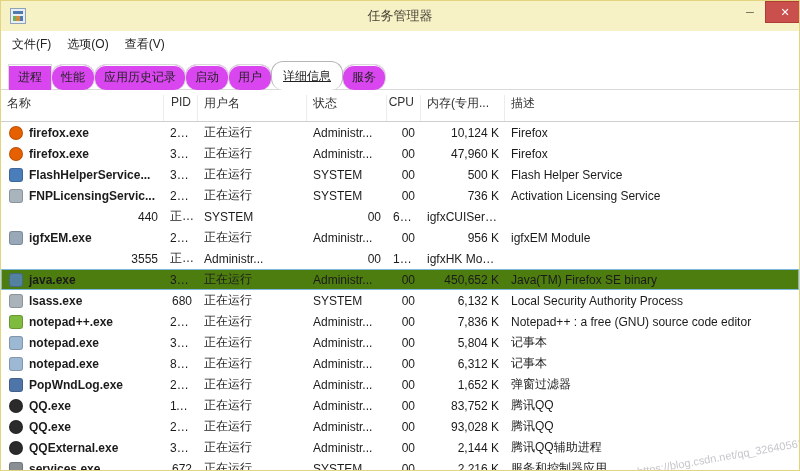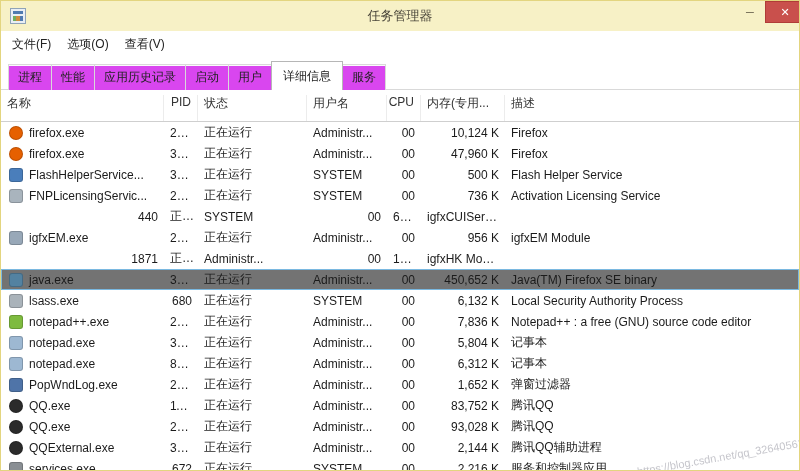--- a/index.html
+++ b/index.html
@@ -25,39 +25,39 @@
   .menubar { height:26px; display:flex; align-items:center; padding-left:3px; background:#fff;
              font-size:12px; color:#222; }
   .menu-item { padding:4px 8px; }
 
   
   .tabstrip { display:flex; align-items:flex-end; padding:7px 0 0 7px; height:33px; background:#fff;
               border-bottom:1px solid #d9d9d9; }
   .tab { border:1px solid #d9d9d9; border-bottom:none; background:#d946ef; color:#222;
          font-size:12px; padding:4px 9px 4px; margin-bottom:-1px; position:relative;
          box-shadow:inset 0 1px 0 #fbfbfb; }
-  .tab + .tab { margin-left:-1px; }
+  .tab + .tab { margin-left:-1px;border-radius:12px; }
   .tab.active { background:#fff; border-color:#b6b6b6; box-shadow:none; padding:6px 11px 5px;
-                z-index:2; }
+                z-index:2;text-decoration:underline; }
 
   
   .table-area { position:relative; height:382px; background:#fff; }
   .thead { display:grid; grid-template-columns:163px 34px 109px 80px 34px 84px 1fr;
            height:27px; margin-top:5px; border-bottom:1px solid #cfcfcf; font-size:12px; color:#333; }
   .hcell { padding:0 6px; display:flex; align-items:flex-start; border-right:1px solid #ececec;
            white-space:nowrap; overflow:hidden; }
   .hcell:last-child { border-right:none; }
   .hcell.right { justify-content:flex-end; }
   .tbody { overflow:hidden; }
   .row { display:grid; grid-template-columns:163px 34px 109px 80px 34px 84px 1fr;
          height:21px; align-items:center; font-size:12px; color:#1b1b1b; }
-  .row.selected { background:#737373; box-shadow:inset 0 0 0 1px #7ab8e0; }
+  .row.selected { background:#4d7c0f; box-shadow:inset 0 0 0 1px #7ab8e0; }
   .cell { padding:0 6px; white-space:nowrap; overflow:hidden; text-overflow:ellipsis; }
   .cell.right { text-align:right; }
-  .cell-name { display:flex; align-items:center; gap:6px; padding-left:8px; }
+  .cell-name { display:flex; align-items:center; gap:6px; padding-left:8px;font-weight:bold; }
   .proc-icon { width:14px; height:14px; flex:0 0 14px; border-radius:3px; border:1px solid rgba(0,0,0,.18); }
 
   .watermark { position:absolute; right:-6px; bottom:14px; color:rgba(150,150,160,.55);
                font-size:11px; transform:rotate(-10deg); pointer-events:none; white-space:nowrap; }
 </style>
 </head>
 <body>
 
 <div class="window">
 
@@ -103,25 +103,25 @@
     <div class="thead">
   <div class="hcell">
           <span class="hlabel">名称</span>
         </div>
 
   <div class="hcell right">
           <span class="hlabel">PID</span>
         </div>
 
   <div class="hcell">
+          <span class="hlabel">用户名</span>
+        </div>
+
+  <div class="hcell">
           <span class="hlabel">状态</span>
-        </div>
-
-  <div class="hcell">
-          <span class="hlabel">用户名</span>
         </div>
 
   <div class="hcell right">
           <span class="hlabel">CPU</span>
         </div>
 
   <div class="hcell">
           <span class="hlabel">内存(专用...</span>
         </div>
 
@@ -198,21 +198,21 @@
     </div>
     <div class="cell right cell-pid">2416</div>
     <div class="cell cell-status">正在运行</div>
     <div class="cell cell-user">Administr...</div>
     <div class="cell right cell-cpu">00</div>
     <div class="cell right cell-memory">956 K</div>
     <div class="cell cell-desc">igfxEM Module</div>
   </div>
 
   <div class="row">
-    <div class="cell right cell-pid">1871</div>
+    <div class="cell right cell-pid">3555</div>
     <div class="cell cell-status">正在运行</div>
     <div class="cell cell-user">Administr...</div>
     <div class="cell right cell-cpu">00</div>
     <div class="cell right cell-memory">136 K</div>
     <div class="cell cell-desc">igfxHK Module</div>
   </div>
 
   <div class="row selected">
     <div class="cell cell-name">
       <span class="proc-icon" style="background: rgb(83, 130, 161);"></span>

